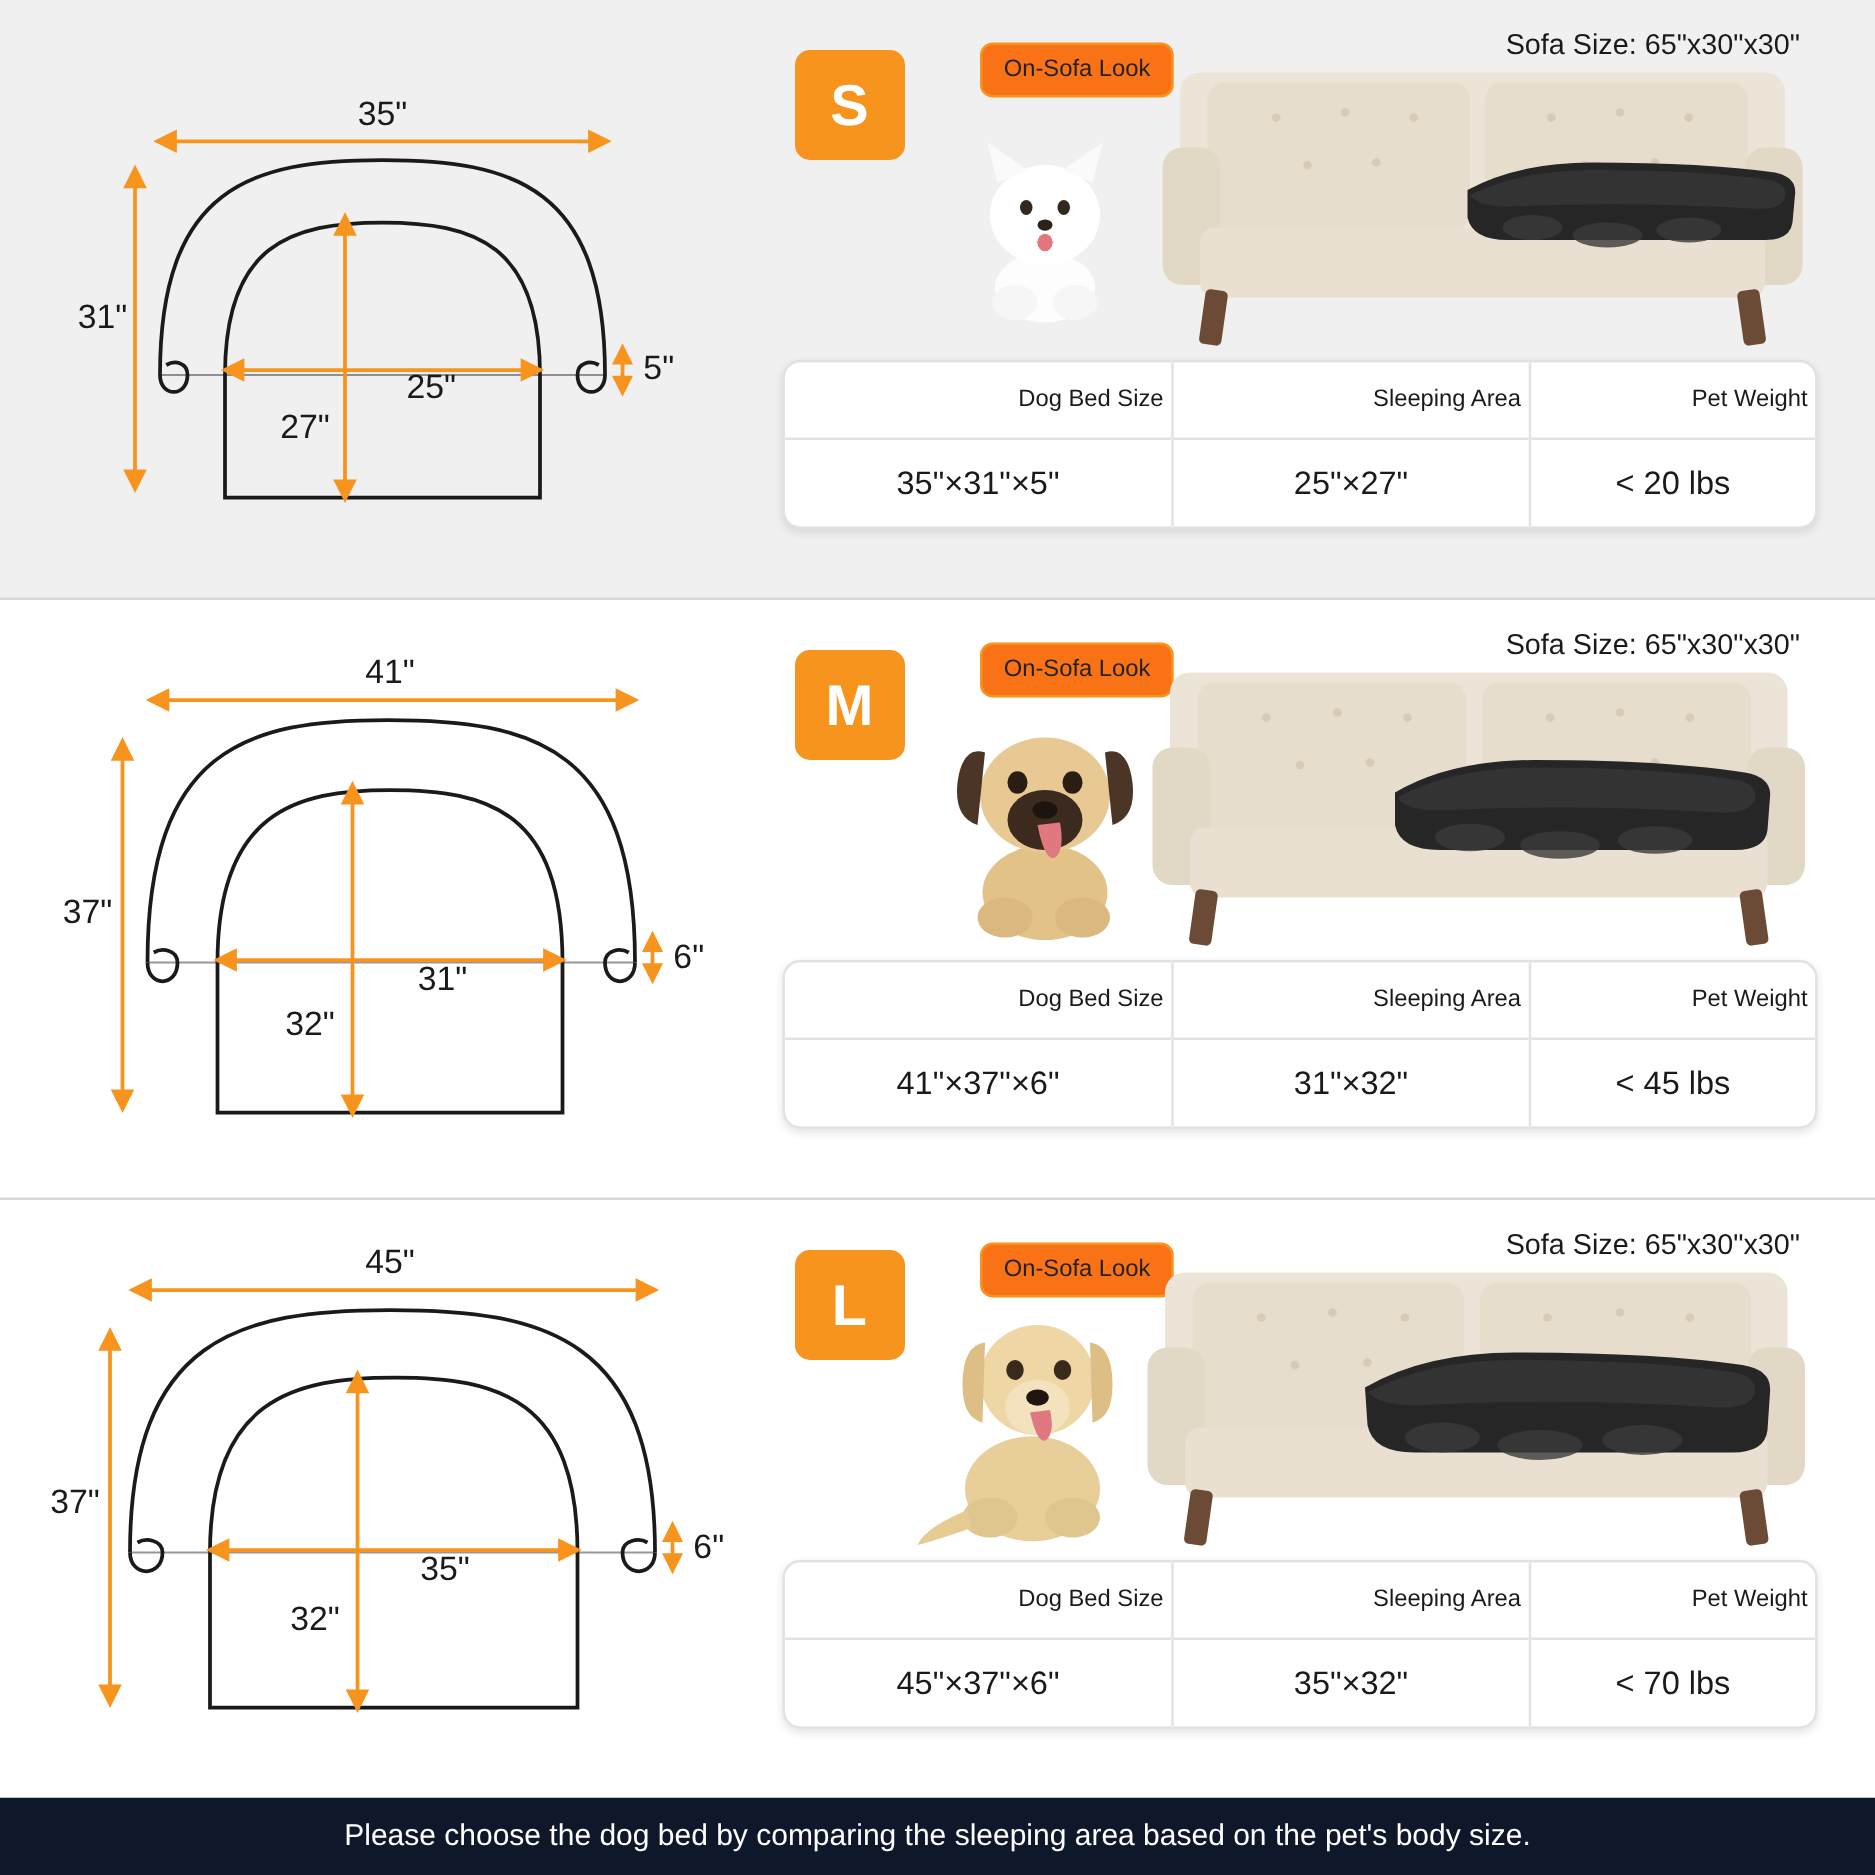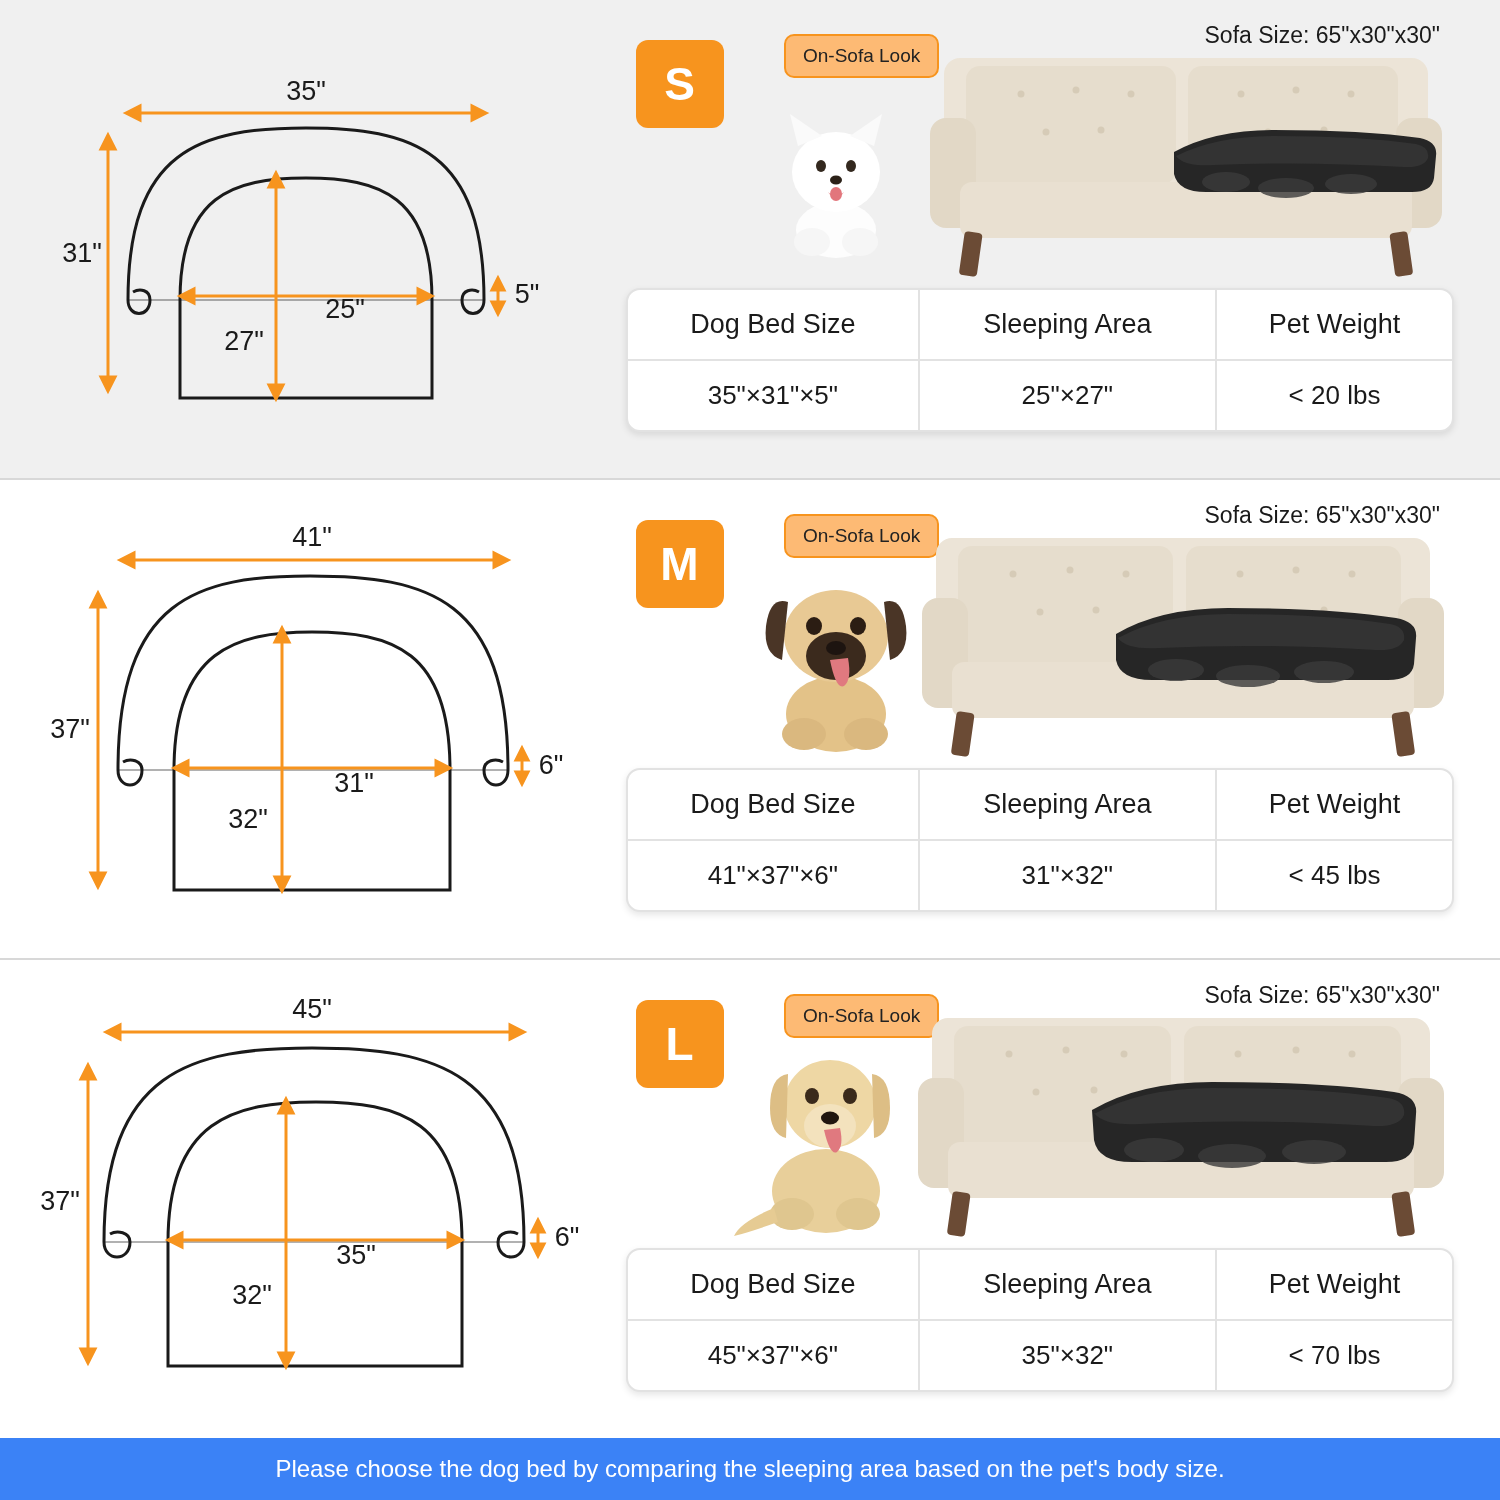--- a/index.html
+++ b/index.html
@@ -56,21 +56,21 @@
     font-size:46px;
     font-weight:bold;
     display:flex; align-items:center; justify-content:center;
     letter-spacing:1px;
   }
   .onsofa-pill {
     position:absolute;
     left:158px; top:20px;
     border:2px solid #f7941e;
     border-radius:10px;
-    background:#fdba74;
+    background:#f97316;
     color:#222;
     font-size:19px;
     padding:9px 17px;
     white-space:nowrap;
   }
   .sofa-size-label {
     position:absolute;
     right:14px; top:8px;
     font-size:23px;
     color:#1a1a1a;
@@ -92,27 +92,27 @@
   }
   .spec-table table { width:100%; border-collapse:collapse; }
   .spec-table th, .spec-table td {
     text-align:center;
     font-size:26px;
     font-weight:normal;
     padding:19px 6px;
     border-right:2px solid #e2e2e2;
     color:#1a1a1a;
   }
-  .spec-table th { font-size:27px; }
+  .spec-table th { font-size:19px;text-align:right; }
   .spec-table th:last-child, .spec-table td:last-child { border-right:none;margin-left:12px; }
   .spec-table tbody tr td { border-top:2px solid #e2e2e2; }
 
   .footer-bar {
     flex:0 0 62px;
-    background:#3b82f6;
+    background:#0f172a;
     color:#ffffff;
     font-size:24px;
     display:flex;
     align-items:center;
     justify-content:center;
     text-align:center;
     padding:0 20px;
   }
 </style>
 </head>

